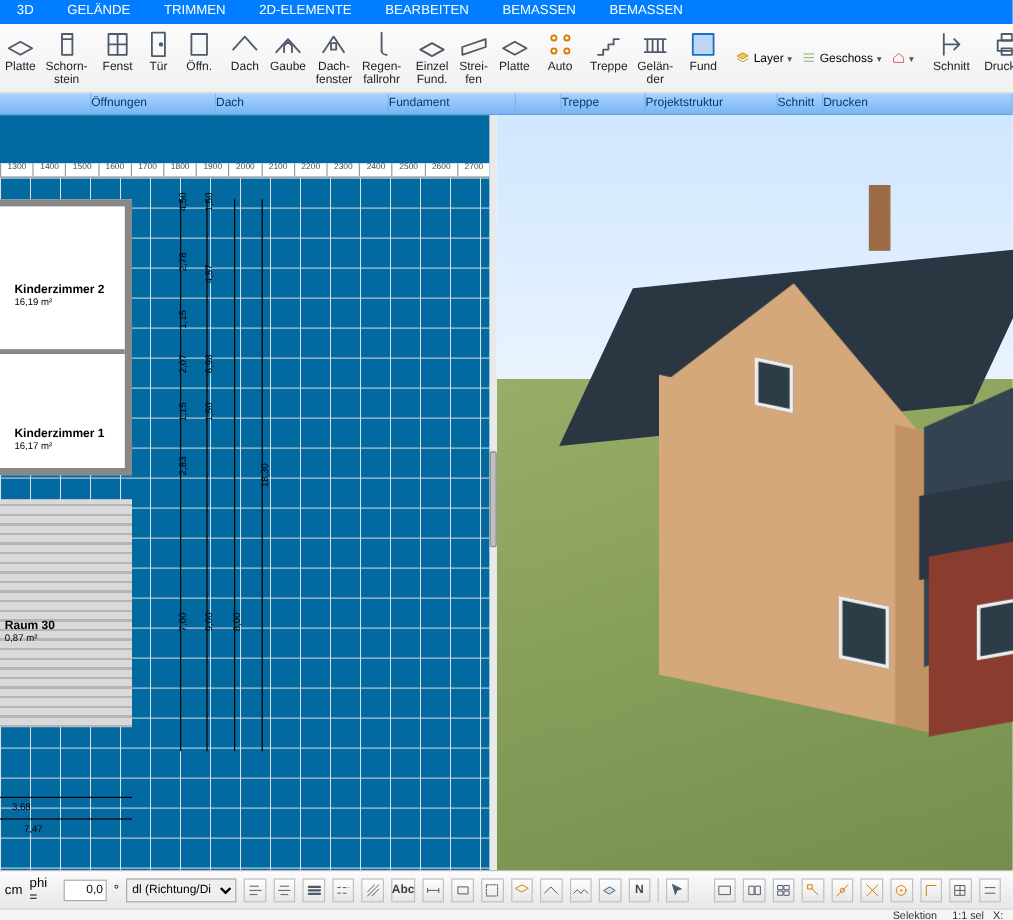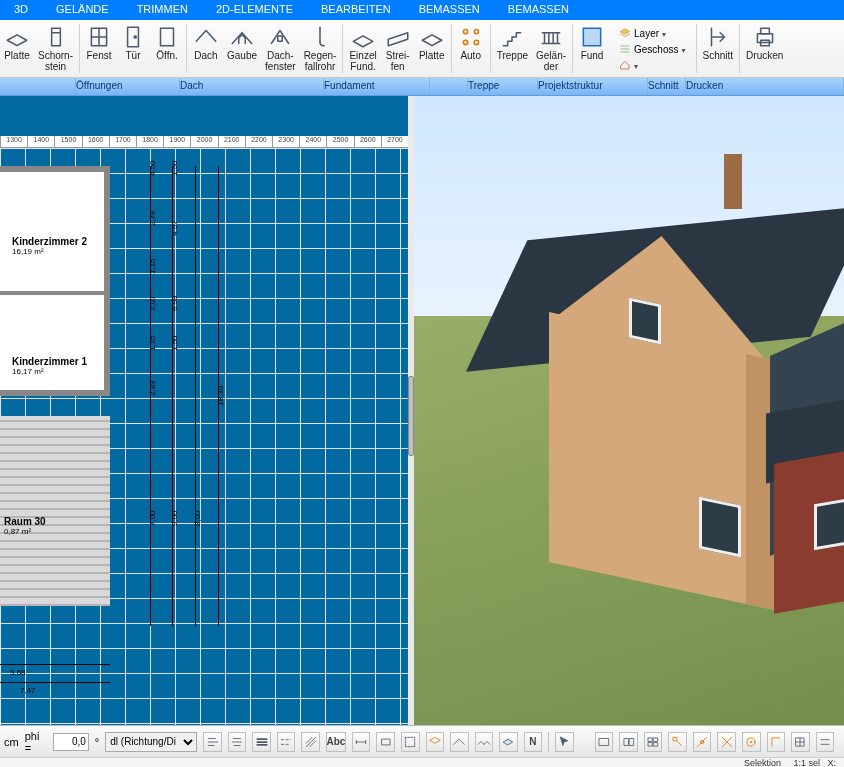--- a/index.html
+++ b/index.html
@@ -238,21 +238,21 @@
   <div class="vsep"></div>
   <div class="tool blue">
     <span class="ico">
         <svg viewBox="0 0 24 24">
           <rect x="4" y="4" width="16" height="16" fill="#bcd7f3"></rect>
         </svg>
       </span>
     <span class="lbl">Fund</span>
   </div>
 
-  <div style="display:flex;flex-direction:column;justify-content:center;padding:2px 4px 0 6px">
+  <div style="display:flex;flex-direction:row;justify-content:center;padding:2px 4px 0 6px">
     <div class="dropfield">
       <span><svg width="12" height="12" viewBox="0 0 24 24">
             <path d="M3 9l9-5 9 5-9 5z" fill="#f2c94c" stroke="#b58a1e"></path>
             <path d="M3 14l9 5 9-5" stroke="#b58a1e"></path>
           </svg></span>
       <span>Layer</span>
         <span class="arrow"></span>
     </div>
     <div class="dropfield">
       <span><svg width="12" height="12" viewBox="0 0 24 24">

